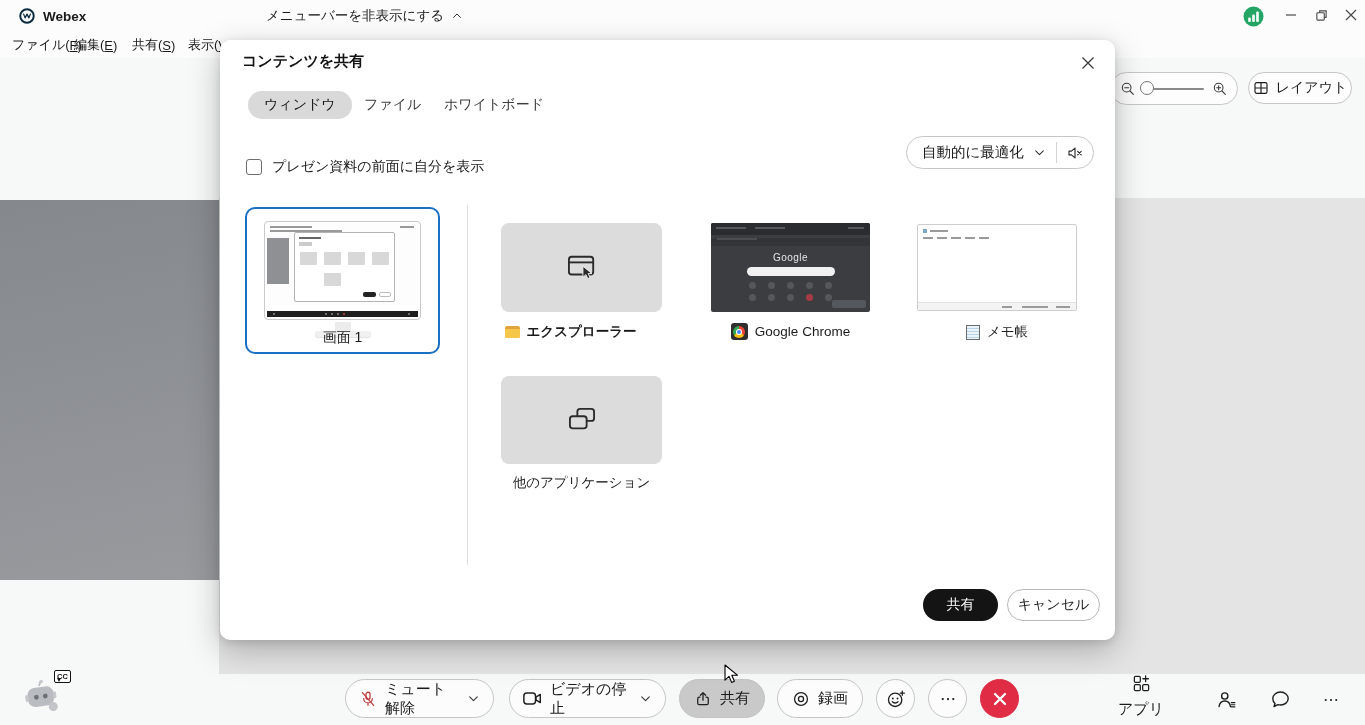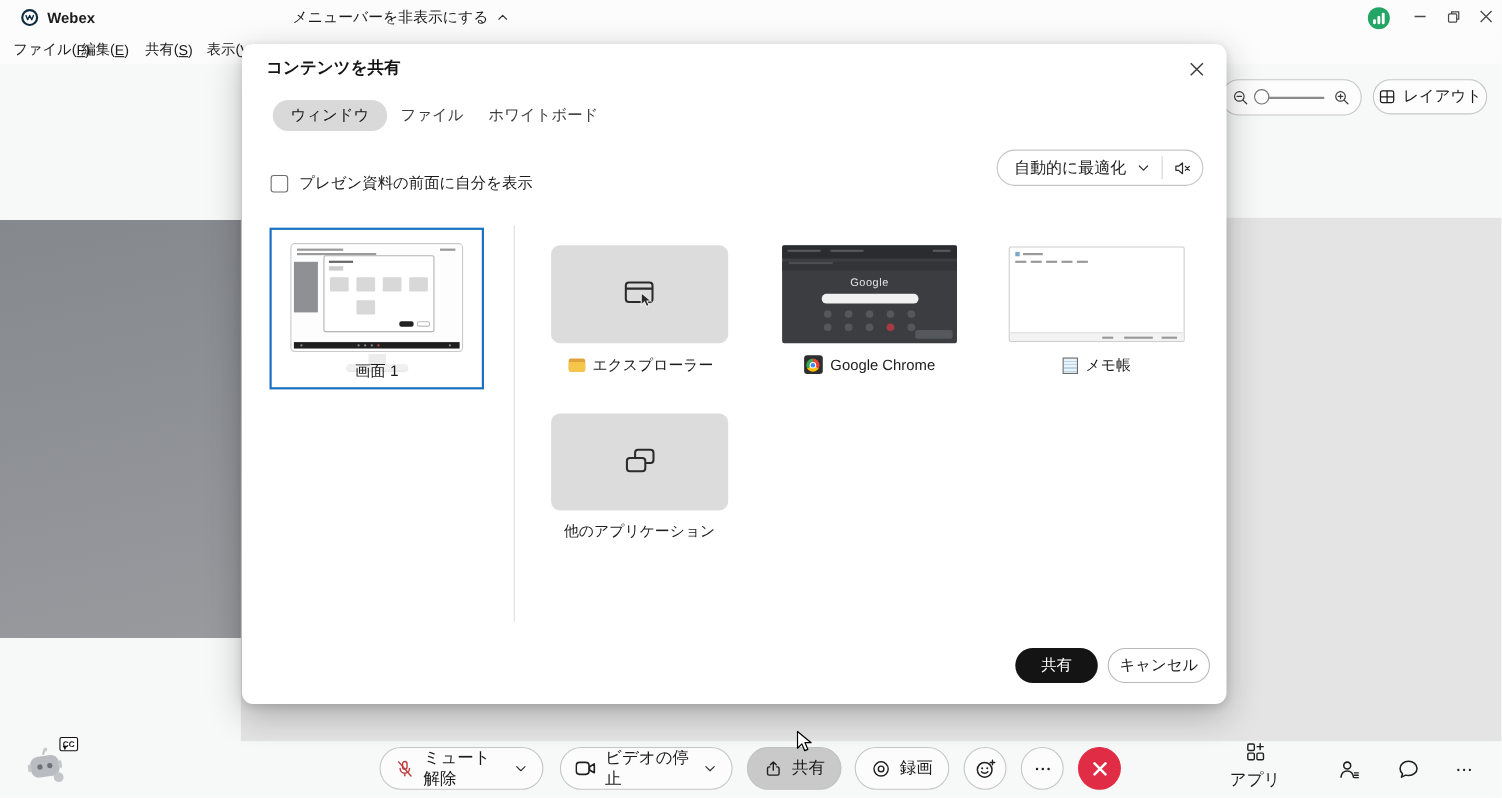--- a/index.html
+++ b/index.html
@@ -34,21 +34,21 @@
   .dlg-close { position:absolute; right:14px; top:10px; width:26px; height:26px; display:flex; align-items:center; justify-content:center; border-radius:4px; }
   .tab { position:absolute; top:51px; height:28px; display:flex; align-items:center; padding:0 16px; font-size:14px; color:#3c3c3c; border-radius:15px; }
   .tab.selected { background:#d9d9d9; color:#141414; }
   .chk-row { position:absolute; left:26px; top:118px; display:flex; align-items:center; gap:10px; }
   .chk-box { width:16px; height:16px; border:1.5px solid #6d6d6d; border-radius:3px; background:#fff; }
   .chk-label { font-size:14px; color:#1b1b1b; }
   .opt-pill { position:absolute; left:686px; top:96px; width:188px; height:33px; border:1px solid #c6c6c6; border-radius:17px; display:flex; align-items:center; background:#fff; }
   .opt-text { font-size:14.5px; color:#1b1b1b; margin-left:15px; }
   .opt-div { width:1px; height:21px; background:#d4d4d4; margin:0 0 0 10px; }
 
-  .screen-card { position:absolute; left:25px; top:167px; width:195px; height:147px; border:2px solid #1a70c2; border-radius:0; background:#fff; }
+  .screen-card { position:absolute; left:25px; top:167px; width:195px; height:147px; border:2px solid #1a70c2; border-radius:10px; background:#fff; }
   .monitor-frame { position:absolute; left:17px; top:12px; width:157px; height:99px; background:#fff; border:1px solid #c9c9c9; border-radius:4px; padding:2px; }
   .mini-screen { position:relative; width:100%; height:100%; background:#fdfdfd; overflow:hidden; }
   .mini-line { position:absolute; background:#9a9a9a; height:1.5px; }
   .mini-video { position:absolute; left:0; top:14px; width:22px; height:46px; background:#8e9094; }
   .mini-dialog { position:absolute; left:27px; top:8px; width:101px; height:70px; background:#fff; border:1px solid #b3b3b3; border-radius:2px; }
   .mini-sq { position:absolute; width:17px; height:13px; background:#d8d8d8; border-radius:1px; }
   .mini-btn-dark { position:absolute; right:18px; bottom:4px; width:13px; height:5px; background:#222; border-radius:2px; }
   .mini-btn-lite { position:absolute; right:3px; bottom:4px; width:12px; height:5px; background:#fff; border:1px solid #bbb; border-radius:2px; }
   .mini-taskbar { position:absolute; left:0; bottom:0; width:100%; height:6px; background:#1f1f1f; }
   .mini-dot { position:absolute; top:2px; width:2px; height:2px; border-radius:50%; background:#8a8a8a; }
@@ -249,21 +249,21 @@
 
     <div class="win-card card-gray" style="left:281px;top:183px;width:161px;height:89px;">
       <span style="display:flex;">
         <svg width="30" height="28" viewBox="0 0 32 30">
             <rect x="2" y="3" width="26" height="19" rx="3" fill="none" stroke="#2b2b2b" stroke-width="2"></rect>
             <path d="M2 9h26" stroke="#2b2b2b" stroke-width="2"></path>
             <path d="M17 13v12l3.2-3 2 4.4 2.4-1.1-2-4.3h4z" fill="#2b2b2b" stroke="#f0f0f0" stroke-width="1"></path>
           </svg>
       </span>
     </div>
-    <div class="win-label" style="left:282px;top:283px;width:161px;">
+    <div class="win-label" style="left:270px;top:283px;width:161px;font-weight:bold;">
       <span style="position:relative;width:15px;height:12px;display:inline-block;">
         <span style="position:absolute;left:0;top:0;width:15px;height:12px;background:#e0a33e;border-radius:2px;"></span>
         <span style="position:absolute;left:0;top:3px;width:15px;height:9px;background:#f6c64a;border-radius:1px 1px 2px 2px;"></span>
       </span>
       <span>エクスプローラー</span>
     </div>
 
     <div class="win-card chrome-thumb" style="left:491px;top:183px;width:159px;height:89px;border-radius:2px;position:absolute;">
       <div class="c-strip1">
         <span style="position:absolute;left:5px;top:4px;width:30px;height:2px;background:#55585c;"></span>

